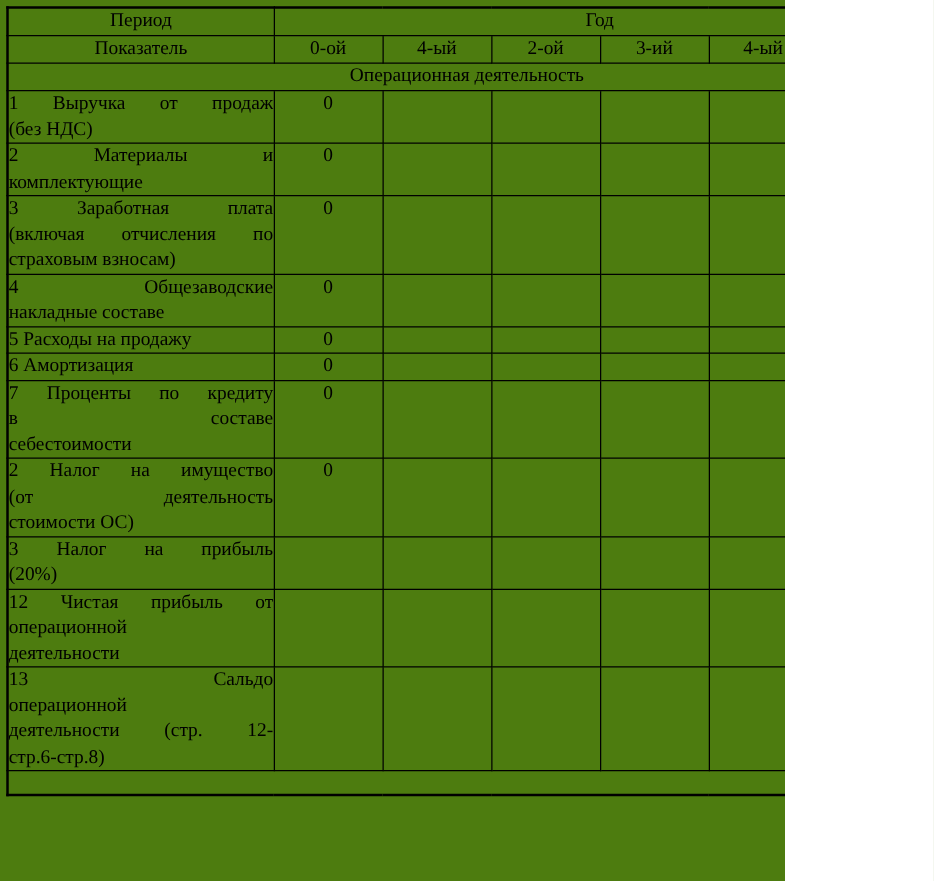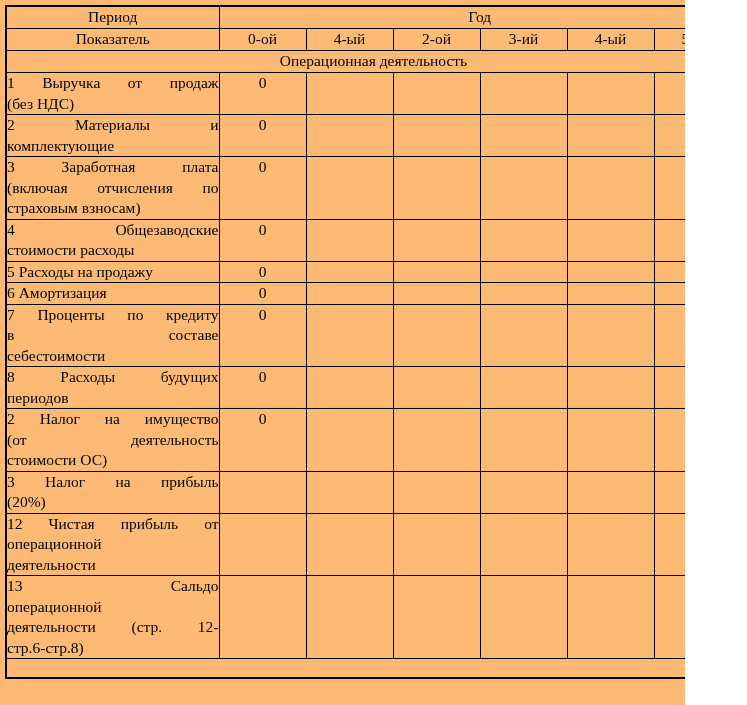--- a/index.html
+++ b/index.html
@@ -2,23 +2,23 @@
 <html lang="ru"><head>
 <meta charset="utf-8">
 <style>
   html, body {
     margin: 0;
     padding: 0;
     background: #ffffff;
   }
   .page {
     position: relative;
-    width: 685px;
+    width: 628px;
     height: 705px;
-    background: #fdba74;
+    background: #4d7c0f;
     overflow: hidden;
     font-family: "Liberation Serif", "DejaVu Serif", serif;
     color: #000000;
   }
   table.fin-table {
     position: absolute;
     left: 5px;
     top: 5px;
     width: 735px;
     border-collapse: collapse;
@@ -123,21 +123,21 @@
           <td class="val-cell">0</td>
           <td class="val-cell"></td>
           <td class="val-cell"></td>
           <td class="val-cell"></td>
           <td class="val-cell"></td>
           <td class="val-cell"></td>
         </tr>
         <tr>
           <td class="label-cell">
             <div class="jline">4 Общезаводские</div>
-            <div>стоимости расходы</div>
+            <div>накладные составе</div>
           </td>
           <td class="val-cell">0</td>
           <td class="val-cell"></td>
           <td class="val-cell"></td>
           <td class="val-cell"></td>
           <td class="val-cell"></td>
           <td class="val-cell"></td>
         </tr>
         <tr>
           <td class="label-cell">
@@ -159,32 +159,20 @@
           <td class="val-cell"></td>
           <td class="val-cell"></td>
           <td class="val-cell"></td>
           <td class="val-cell"></td>
         </tr>
         <tr>
           <td class="label-cell">
             <div class="jline">7 Проценты по кредиту</div>
             <div class="jline">в составе</div>
             <div>себестоимости</div>
-          </td>
-          <td class="val-cell">0</td>
-          <td class="val-cell"></td>
-          <td class="val-cell"></td>
-          <td class="val-cell"></td>
-          <td class="val-cell"></td>
-          <td class="val-cell"></td>
-        </tr>
-        <tr>
-          <td class="label-cell">
-            <div class="jline">8 Расходы будущих</div>
-            <div>периодов</div>
           </td>
           <td class="val-cell">0</td>
           <td class="val-cell"></td>
           <td class="val-cell"></td>
           <td class="val-cell"></td>
           <td class="val-cell"></td>
           <td class="val-cell"></td>
         </tr>
         <tr>
           <td class="label-cell">

